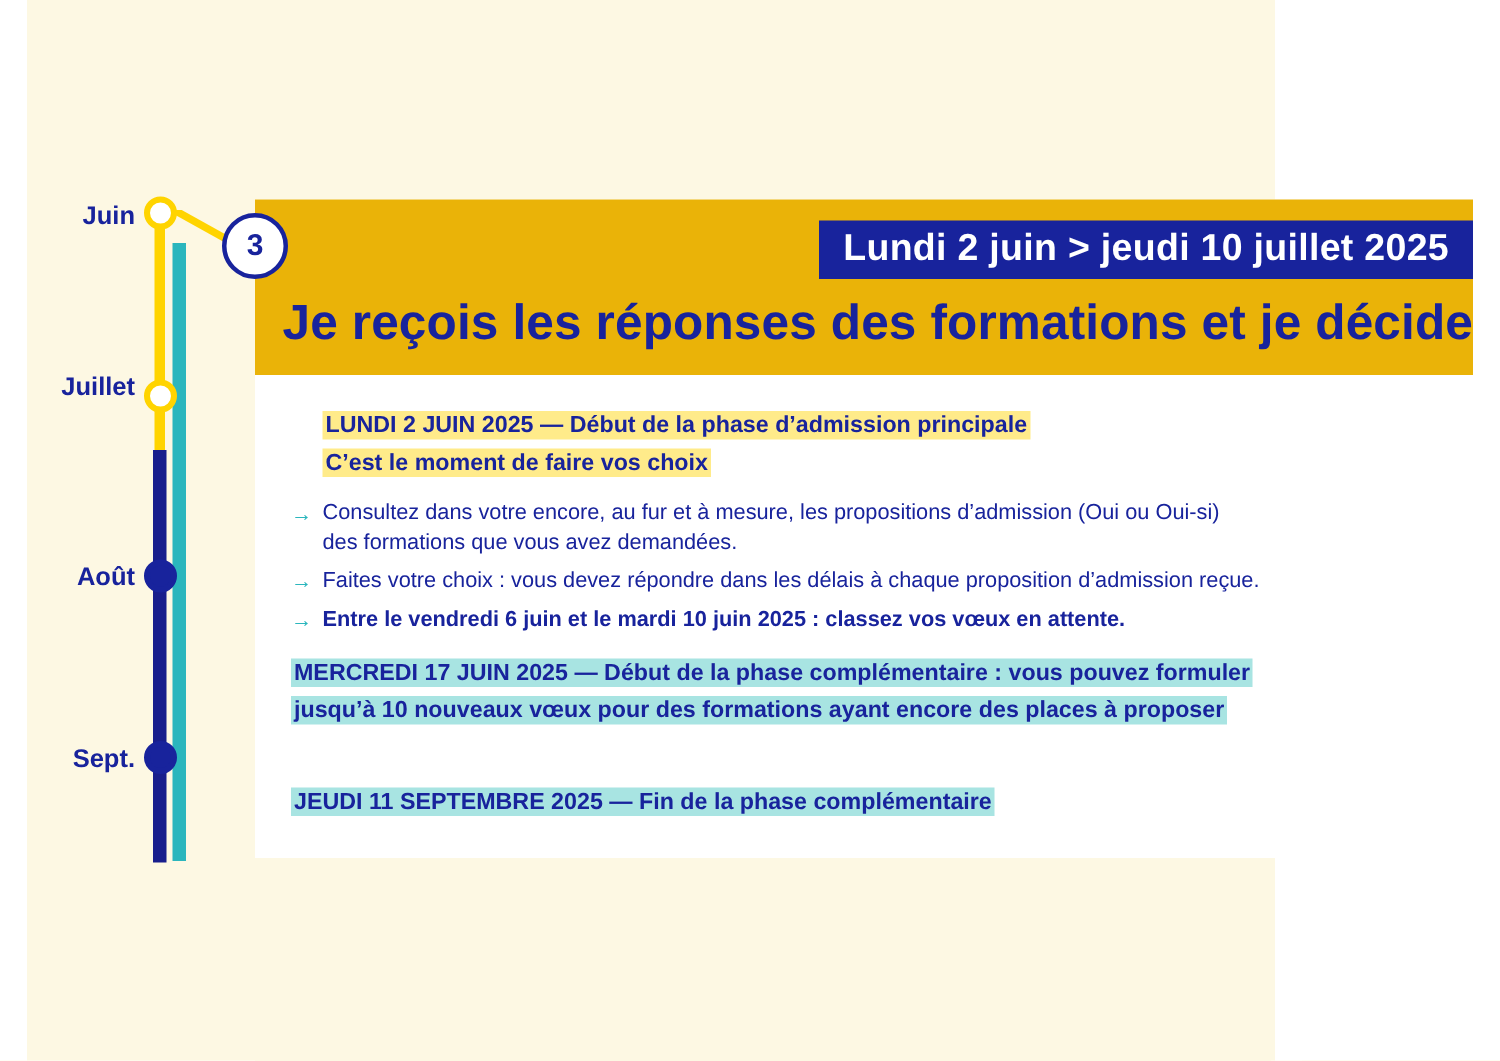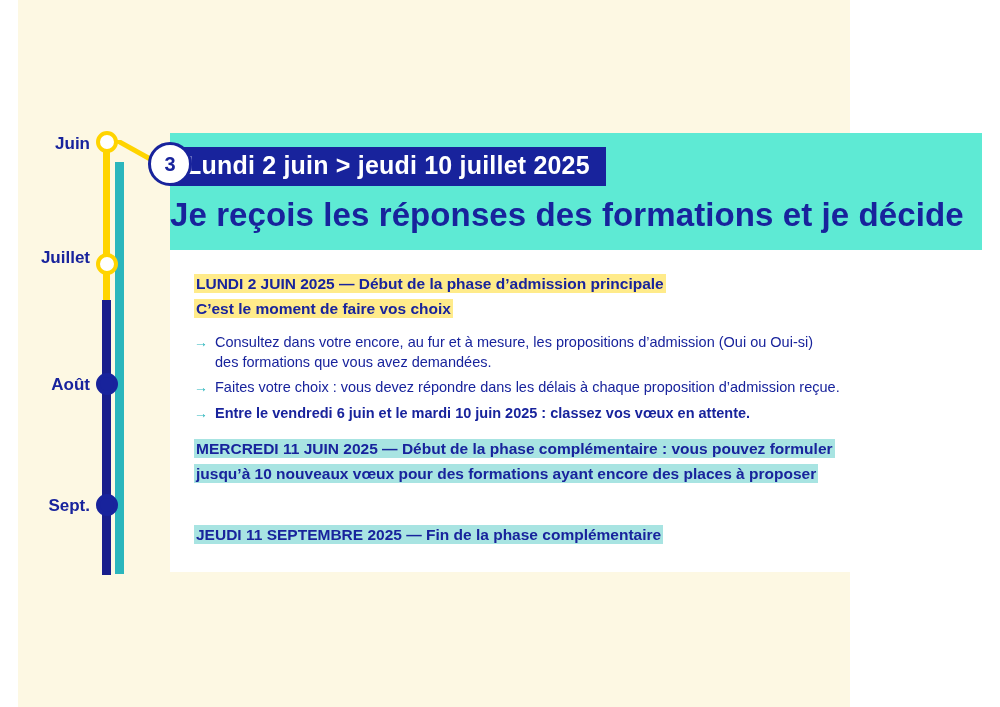--- a/index.html
+++ b/index.html
@@ -136,23 +136,23 @@
   
   .card {
     position: absolute;
     left: 170px;
     top: 133px;
     width: 812px;
     height: 437px;
     background: #ffffff;
   }
   .card-header {
-    background: #5eead4;
+    background: #eab308;
     padding: 14px 0 16px 0;
-    text-align: left;
+    text-align: right;
   }
   .header-title {
     display: inline-block;
     background: #18239c;
     color: #ffffff;
     font-weight: bold;
     font-size: 25px;
     padding: 4px 16px 6px 16px;
     letter-spacing: 0.2px;
   }
@@ -170,21 +170,21 @@
   }
 
   .hl {
     display: inline;
     font-weight: bold;
     font-size: 15.5px;
     color: #18239c;
     line-height: 1.5;
     padding: 1px 2px;
   }
-  .hl-yellow { background: #ffeb8a; }
+  .hl-yellow { background: #ffeb8a; margin-left: 21px; }
   .hl-teal { background: #a8e4e2; }
 
   .block { margin-bottom: 6px; }
   .block-lines { line-height: 1.55; }
 
   .arrow-list {
     margin: 10px 0 14px 0;
     padding: 0;
     list-style: none;
   }
@@ -266,21 +266,21 @@
           <span class="arrow">→</span>
           <span class="txt">Faites votre choix : vous devez répondre dans les délais à chaque proposition d’admission reçue.</span>
         </li>
         <li class="arrow-item bold">
           <span class="arrow">→</span>
           <span class="txt">Entre le vendredi 6 juin et le mardi 10 juin 2025 : classez vos vœux en attente.</span>
         </li>
       </ul>
 
       <div class="block block-lines">
-        <span class="hl hl-teal">MERCREDI 11 JUIN 2025 — Début de la phase complémentaire : vous pouvez formuler</span><br>
+        <span class="hl hl-teal">MERCREDI 17 JUIN 2025 — Début de la phase complémentaire : vous pouvez formuler</span><br>
         <span class="hl hl-teal">jusqu’à 10 nouveaux vœux pour des formations ayant encore des places à proposer</span>
       </div>
 
       <div class="gap-2"></div>
 
 
       <div class="gap-3"></div>
 
       <div class="block">
         <span class="hl hl-teal">JEUDI 11 SEPTEMBRE 2025 — Fin de la phase complémentaire</span>

